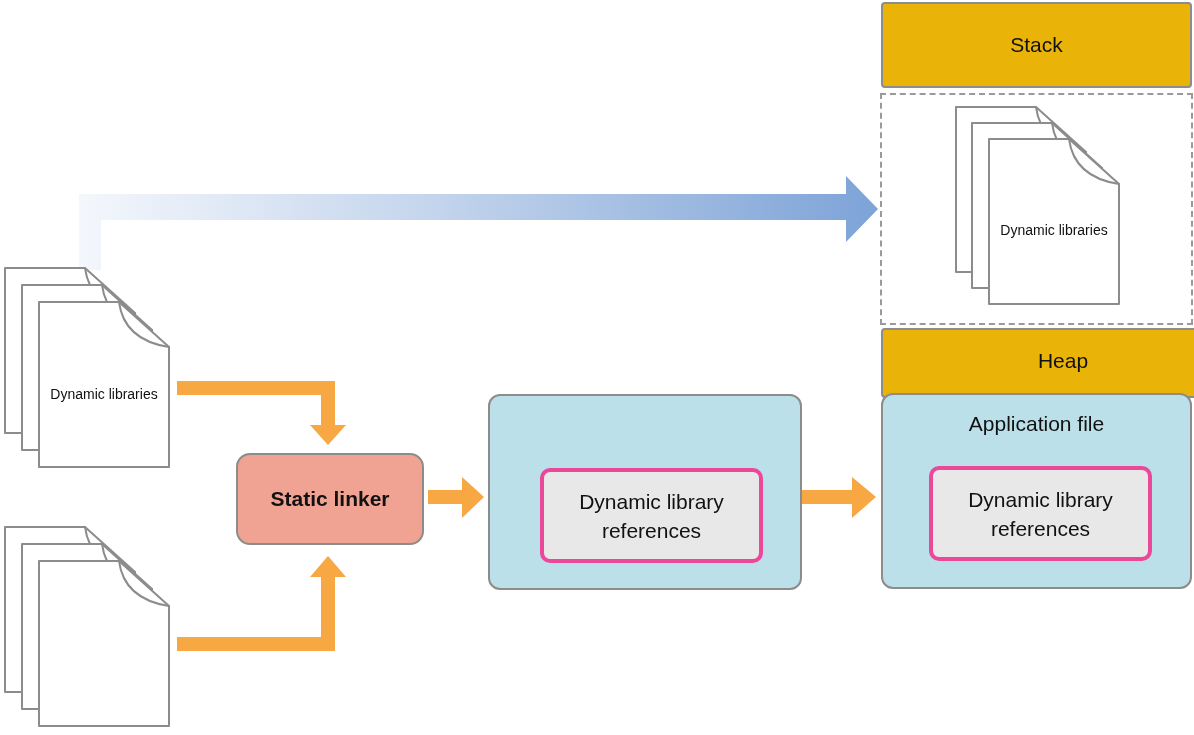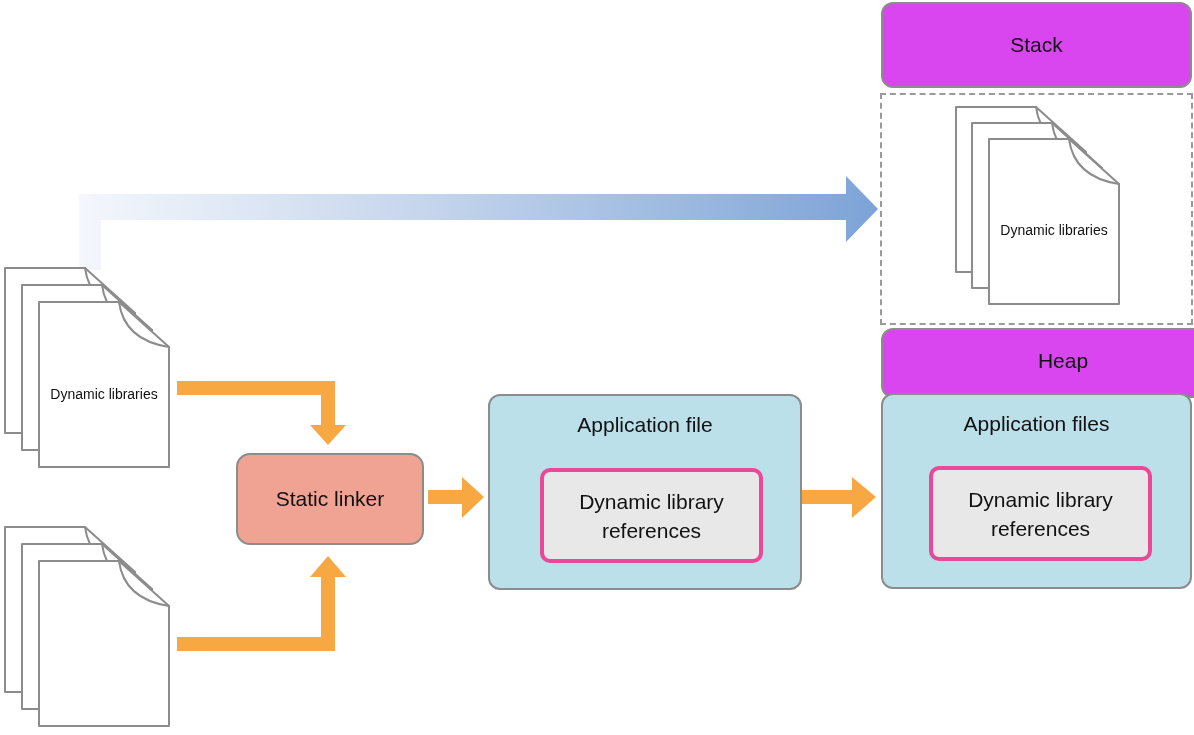--- a/index.html
+++ b/index.html
@@ -11,21 +11,21 @@
     color:#111;
     overflow:hidden;
   }
   .box{
     position:absolute;box-sizing:border-box;
     border:2px solid #8c8c8c;
     display:flex;align-items:center;justify-content:center;
     text-align:center;
     font-size:21px;line-height:28px;
   }
-  .gray-box{background:#d946ef;border-radius:12px;}
+  .gray-box{background:#eab308;border-radius:4px;}
   .blue-box{background:#bce0ea;border-radius:12px;}
   .salmon-box{background:#f0a392;border-radius:14px;}
   .dashed-box{
     position:absolute;box-sizing:border-box;
     border:2px dashed #9a9a9a;background:transparent;
   }
   .panel-title{
     position:absolute;left:0;right:0;top:16px;
     text-align:center;font-size:21px;line-height:26px;
   }
@@ -51,34 +51,33 @@
     <span>Stack</span>
   </div>
 
   <div class="dashed-box" style="left:880px;top:93px;width:313px;height:232px;"></div>
 
   <div class="box gray-box" style="left:881px;top:328px;width:364px;height:70px;justify-content:center;">
     <span style="position:relative;top:-2px;">Heap</span>
   </div>
 
   <div class="box blue-box" style="left:881px;top:393px;width:311px;height:196px;justify-content:flex-start;align-items:flex-start;">
-    <div class="panel-title">Application files</div>
+    <div class="panel-title">Application file</div>
     <div class="inner-ref" style="left:46px;top:71px;width:215px;height:87px;">
       <span style="display:block;width:170px;">Dynamic library references</span>
     </div>
   </div>
 
   <div class="box blue-box" style="left:488px;top:394px;width:314px;height:196px;justify-content:flex-start;align-items:flex-start;">
-    <div class="panel-title">Application file</div>
     <div class="inner-ref" style="left:50px;top:72px;width:215px;height:87px;">
       <span style="display:block;width:170px;">Dynamic library references</span>
     </div>
   </div>
 
-  <div class="box salmon-box" style="left:236px;top:453px;width:188px;height:92px;">
+  <div class="box salmon-box" style="left:236px;top:453px;width:188px;height:92px;font-weight:bold;">
     <span>Static linker</span>
   </div>
 
   <svg id="svg-layer" width="1194" height="735" viewBox="0 0 1194 735">
     <defs>
       <linearGradient id="blueGrad" x1="0" y1="0" x2="1" y2="0">
         <stop offset="0" stop-color="#f4f7fc"></stop>
         <stop offset="0.45" stop-color="#c3d4ec"></stop>
         <stop offset="1" stop-color="#7da3d7"></stop>
       </linearGradient>

